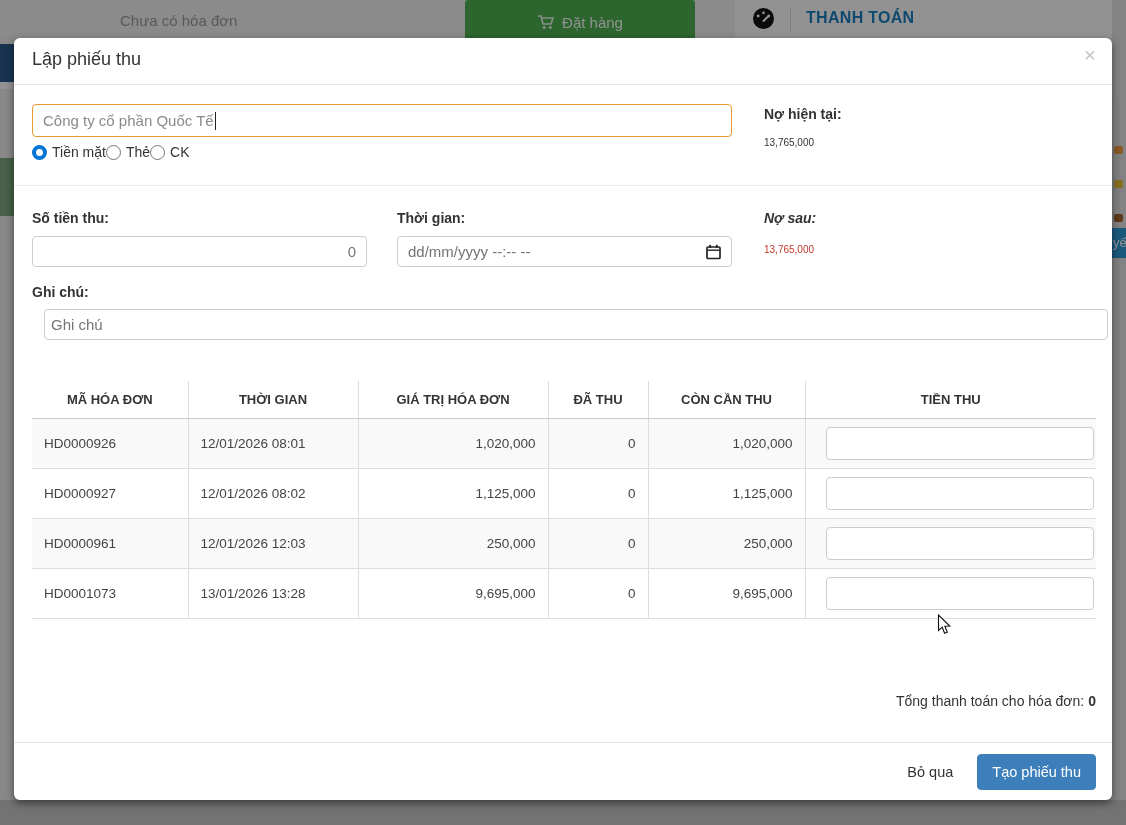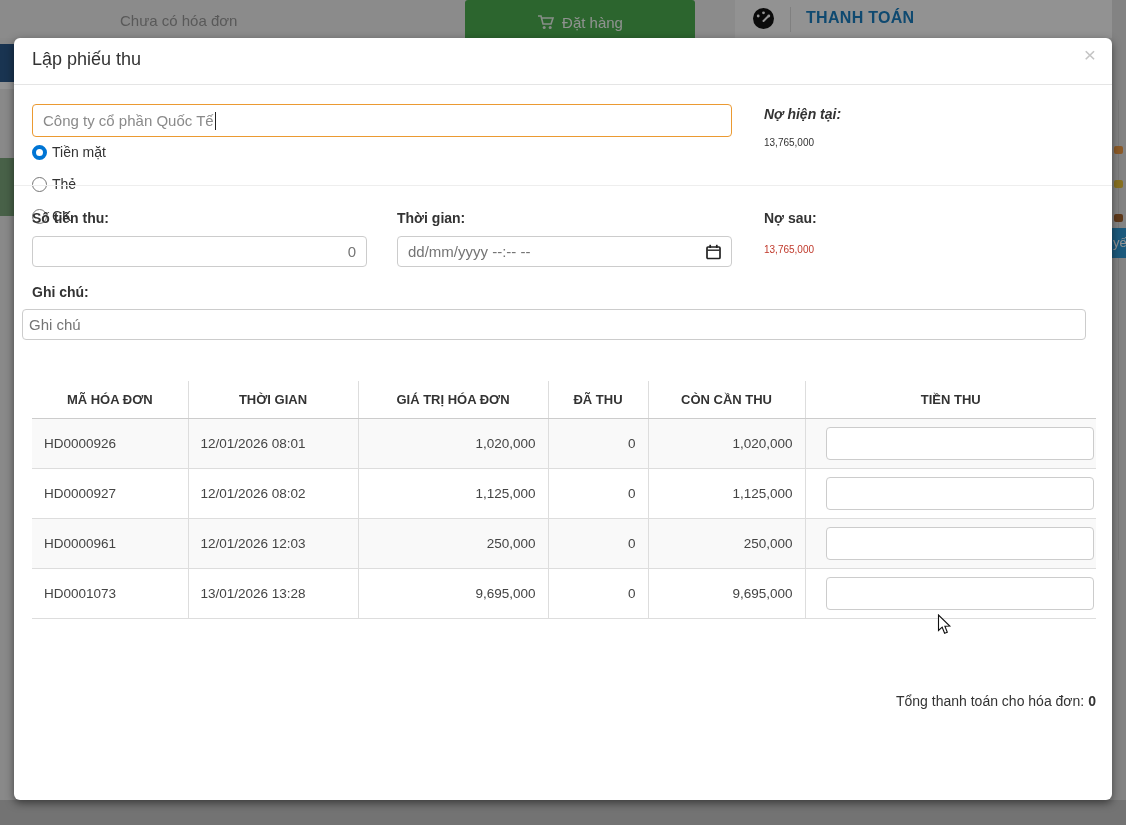--- a/index.html
+++ b/index.html
@@ -50,30 +50,30 @@
   .val { position:absolute; font-size:10px; color:#333; }
   .val.red { color:#c0392b; }
 
   .inp { border:1px solid #ccc; border-radius:4px; background:#fff; font-family:inherit; font-size:15px;
     color:#757575; padding:0 10px; position:absolute; height:31px; }
   .fake-inp { display:flex; align-items:center; }
 
   .cust-inp { left:18px; top:66px; width:700px; height:33px; border:1px solid #eb9a32; color:#8a8a8a; }
   .caret { display:inline-block; width:1px; height:18px; background:#222; margin-left:1px; }
 
-  .radios { position:absolute; left:18px; top:106px; display:flex; align-items:flex-start; gap:16px; font-size:14px; color:#333;flex-direction:column; }
+  .radios { position:absolute; left:18px; top:106px; display:flex; align-items:flex-end; font-size:14px; color:#333; }
   .radio-item { display:flex; align-items:center; gap:5px; }
   .rdo { width:15px; height:15px; border-radius:50%; border:1px solid #767676; background:#fff; }
   .rdo.sel { border:4.5px solid #0075d4; }
 
   .hr1 { position:absolute; left:0; top:147px; width:100%; border-top:1px solid #eee; }
 
   .amount-inp { left:18px; top:198px; width:335px; text-align:right; }
   .time-inp { left:383px; top:198px; width:335px; justify-content:space-between; }
-  .note-inp { left:8px; top:271px; width:1064px;padding-left:6px; }
+  .note-inp { left:30px; top:271px; width:1064px;padding-left:6px; }
 
   
   .invoice-table { position:absolute; left:18px; top:343px; width:1064px; border-collapse:collapse; table-layout:fixed; }
   .invoice-table th { height:37px; font-size:13px; font-weight:bold; color:#333; text-align:center;
     border-right:1px solid #ddd; border-bottom:1px solid #ccc; padding:0 6px; }
   .invoice-table th:last-child, .invoice-table td:last-child { border-right:none; }
   .invoice-table td { height:50px; font-size:13.5px; color:#444; border-right:1px solid #ddd;
     border-bottom:1px solid #ddd; padding:0 12px; vertical-align:middle; }
   .invoice-table tbody tr:nth-child(odd) { background:#f9f9f9; }
   .c1 { width:156px; } .c2 { width:170px; } .c3 { width:190px; } .c4 { width:100px; } .c5 { width:157px; } .c6 { width:291px; }
@@ -158,38 +158,38 @@
       </span>
       <span class="radio-item">
         <span class="rdo"></span>
         <span>Thẻ</span>
       </span>
       <span class="radio-item">
         <span class="rdo"></span>
         <span>CK</span>
       </span>
     </div>
-    <div class="lbl" style="left:750px; top:68px;font-style:italic;">Nợ hiện tại:</div>
+    <div class="lbl" style="left:750px; top:68px;">Nợ hiện tại:</div>
     <div class="val" style="left:750px; top:99px;">13,765,000</div>
 
     <div class="hr1"></div>
 
     <div class="lbl" style="left:18px; top:172px;">Số tiền thu:</div>
     <input class="inp amount-inp" value="0" style="">
     <div class="lbl" style="left:383px; top:172px;">Thời gian:</div>
     <div class="inp fake-inp time-inp">
       <span>dd/mm/yyyy --:-- --</span>
       <svg width="15" height="16" viewBox="0 0 15 16">
         <rect x="1" y="3" width="13" height="11.5" rx="1" fill="none" stroke="#222" stroke-width="1.7"></rect>
         <line x1="4.2" y1="0.8" x2="4.2" y2="4" stroke="#222" stroke-width="1.7"></line>
         <line x1="10.8" y1="0.8" x2="10.8" y2="4" stroke="#222" stroke-width="1.7"></line>
         <line x1="1.5" y1="6.2" x2="13.5" y2="6.2" stroke="#222" stroke-width="1.4"></line>
       </svg>
     </div>
-    <div class="lbl" style="left:750px; top:172px;">Nợ sau:</div>
+    <div class="lbl" style="left:750px; top:172px;font-style:italic;">Nợ sau:</div>
     <div class="val red" style="left:750px; top:206px;">13,765,000</div>
 
     <div class="lbl" style="left:18px; top:246px;">Ghi chú:</div>
     <input class="inp note-inp" placeholder="Ghi chú" style="">
 
     <table class="invoice-table">
       <thead>
         <tr>
           <th class="c1">MÃ HÓA ĐƠN</th>
           <th class="c2">THỜI GIAN</th>
@@ -232,19 +232,23 @@
           <td class="num">9,695,000</td>
           <td><input class="pay-input" style=""></td>
         </tr>
       </tbody>
     </table>
 
     <div class="total-line">
       <span>Tổng thanh toán cho hóa đơn:</span><b>0</b>
     </div>
 
+    <div class="modal-footer">
+      <button class="btn btn-skip">Bỏ qua</button>
+      <button class="btn btn-primary">Tạo phiếu thu</button>
+    </div>
   </div>
 
   <svg class="cursor" width="16" height="22" viewBox="0 0 16 22">
     <path d="M1.5 1 L1.5 16.5 L5.2 13.2 L7.6 19.3 L10.3 18.2 L7.9 12.2 L12.8 12 Z" fill="#fff" stroke="#111" stroke-width="1.1"></path>
   </svg>
 
 </div>
 
 </body></html>

